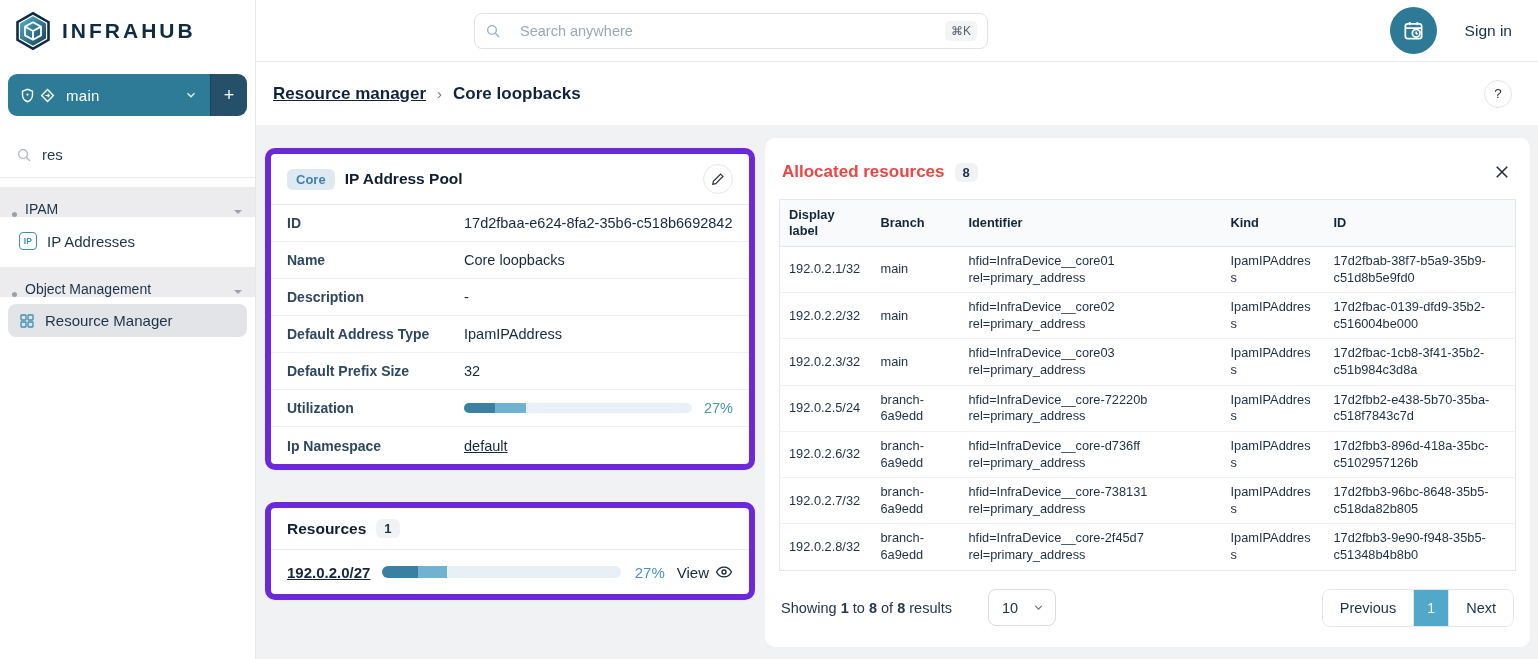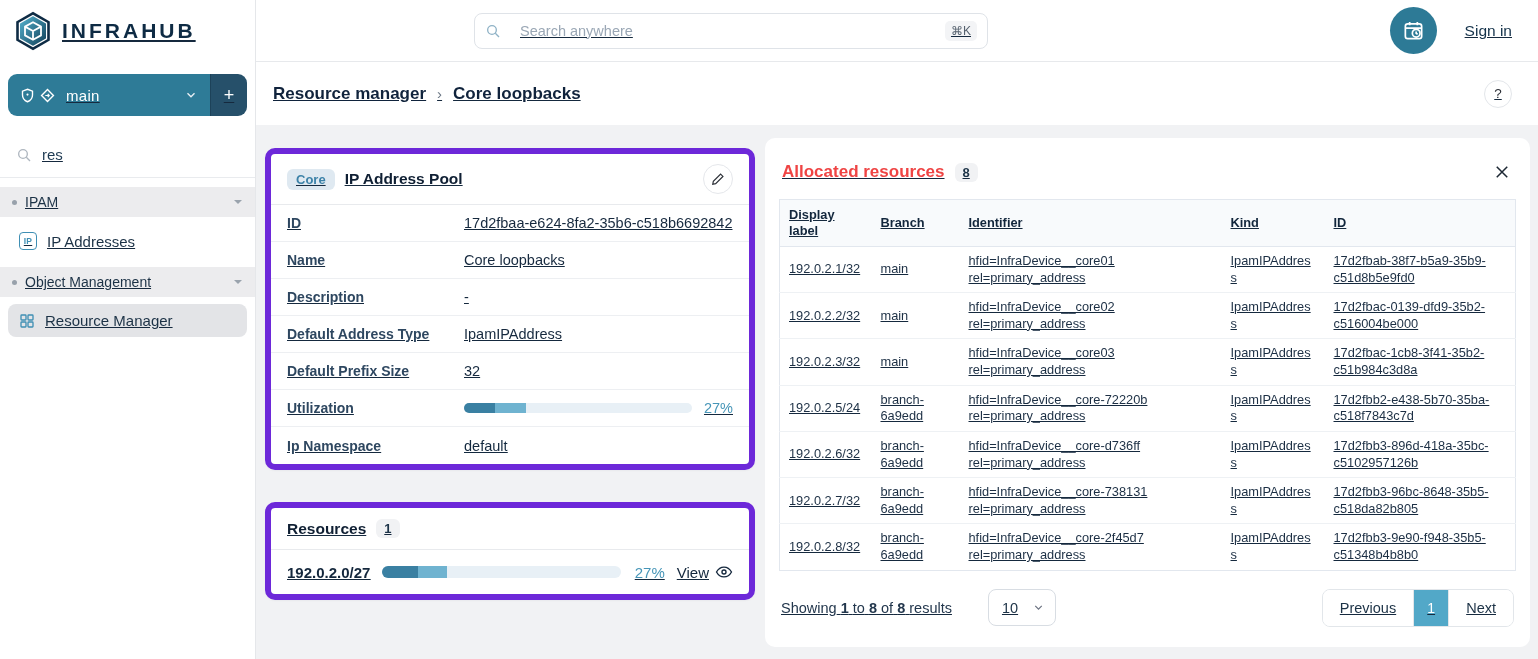--- a/index.html
+++ b/index.html
@@ -2,34 +2,34 @@
 <html><head>
 <meta charset="utf-8">
 <style>
   * { box-sizing: border-box; margin: 0; padding: 0; }
   html,body { width:1538px; height:659px; }
   body {
     font-family: "Liberation Sans", sans-serif;
     color:#15293e; background:#fff; overflow:hidden;
     -webkit-font-smoothing: antialiased;
   }
-  .app { display:flex; width:1538px; height:659px;text-decoration:underline; }
+  .app { display:flex; width:1538px; height:659px; }
 
   
   .sidebar { width:256px; min-width:256px; background:#fff; border-right:1px solid #e5e7ea; display:flex; flex-direction:column; }
   .logo-row { height:62px; display:flex; align-items:center; gap:9px; padding-left:13px; }
   .wordmark { font-size:21px; font-weight:700; letter-spacing:3px; color:#0e2b44; }
   .branch-row { display:flex; margin:12px 8px 0 8px; height:42px; border-radius:9px; overflow:hidden; }
   .branch-btn { flex:1; background:#2e7b97; border:none; color:#fff; display:flex; align-items:center; gap:5px; padding:0 12px; font-size:15px; cursor:pointer; font-family:inherit; }
   .branch-name { margin-left:6px; letter-spacing:.3px; }
   .branch-btn .chev { margin-left:auto; display:flex; }
   .branch-add { width:37px; background:#26506a; border:none; border-left:1px solid #1d4259; color:#fff; font-size:18px; cursor:pointer; font-family:inherit; }
   .side-search { display:flex; align-items:center; gap:10px; padding:0 16px; height:46px; margin-top:16px; border-bottom:1px solid #e9ebee; }
   .side-search input { border:none; outline:none; flex:1; font-size:15px; color:#1e3a52; font-family:inherit; }
-  .group-header { height:30px; background:#ececee; display:flex; align-items:center; padding:0 12px; gap:8px; font-size:14px; color:#1c3246; cursor:pointer; margin-top:9px; }
+  .group-header { height:30px; background:#ececee; display:flex; align-items:flex-end; padding:0 12px; gap:8px; font-size:14px; color:#1c3246; cursor:pointer; margin-top:9px; }
   .group-header .dot { width:5px; height:5px; border-radius:50%; background:#98a1ab; }
   .group-header .tri { margin-left:auto; display:flex; }
   .menu-item { display:flex; align-items:center; gap:10px; margin:7px 8px 0 8px; padding:8px 11px; border-radius:8px; font-size:15px; color:#1c3246; cursor:pointer; }
   .menu-item.active { background:#e3e4e7; }
   .ip-box { width:18px; height:18px; border:1.6px solid #3f8fb4; border-radius:4px; display:flex; align-items:center; justify-content:center; font-size:8.5px; font-weight:700; color:#3f8fb4; letter-spacing:.2px; }
 
   
   .main { flex:1; display:flex; flex-direction:column; min-width:0; }
   .topbar { height:62px; border-bottom:1px solid #e7e9ec; display:flex; align-items:center; background:#fff; }
   .global-search { margin-left:218px; width:514px; height:36px; border:1px solid #dfe3e8; border-radius:8px; display:flex; align-items:center; gap:19px; padding:0 10px; background:#fff; }

